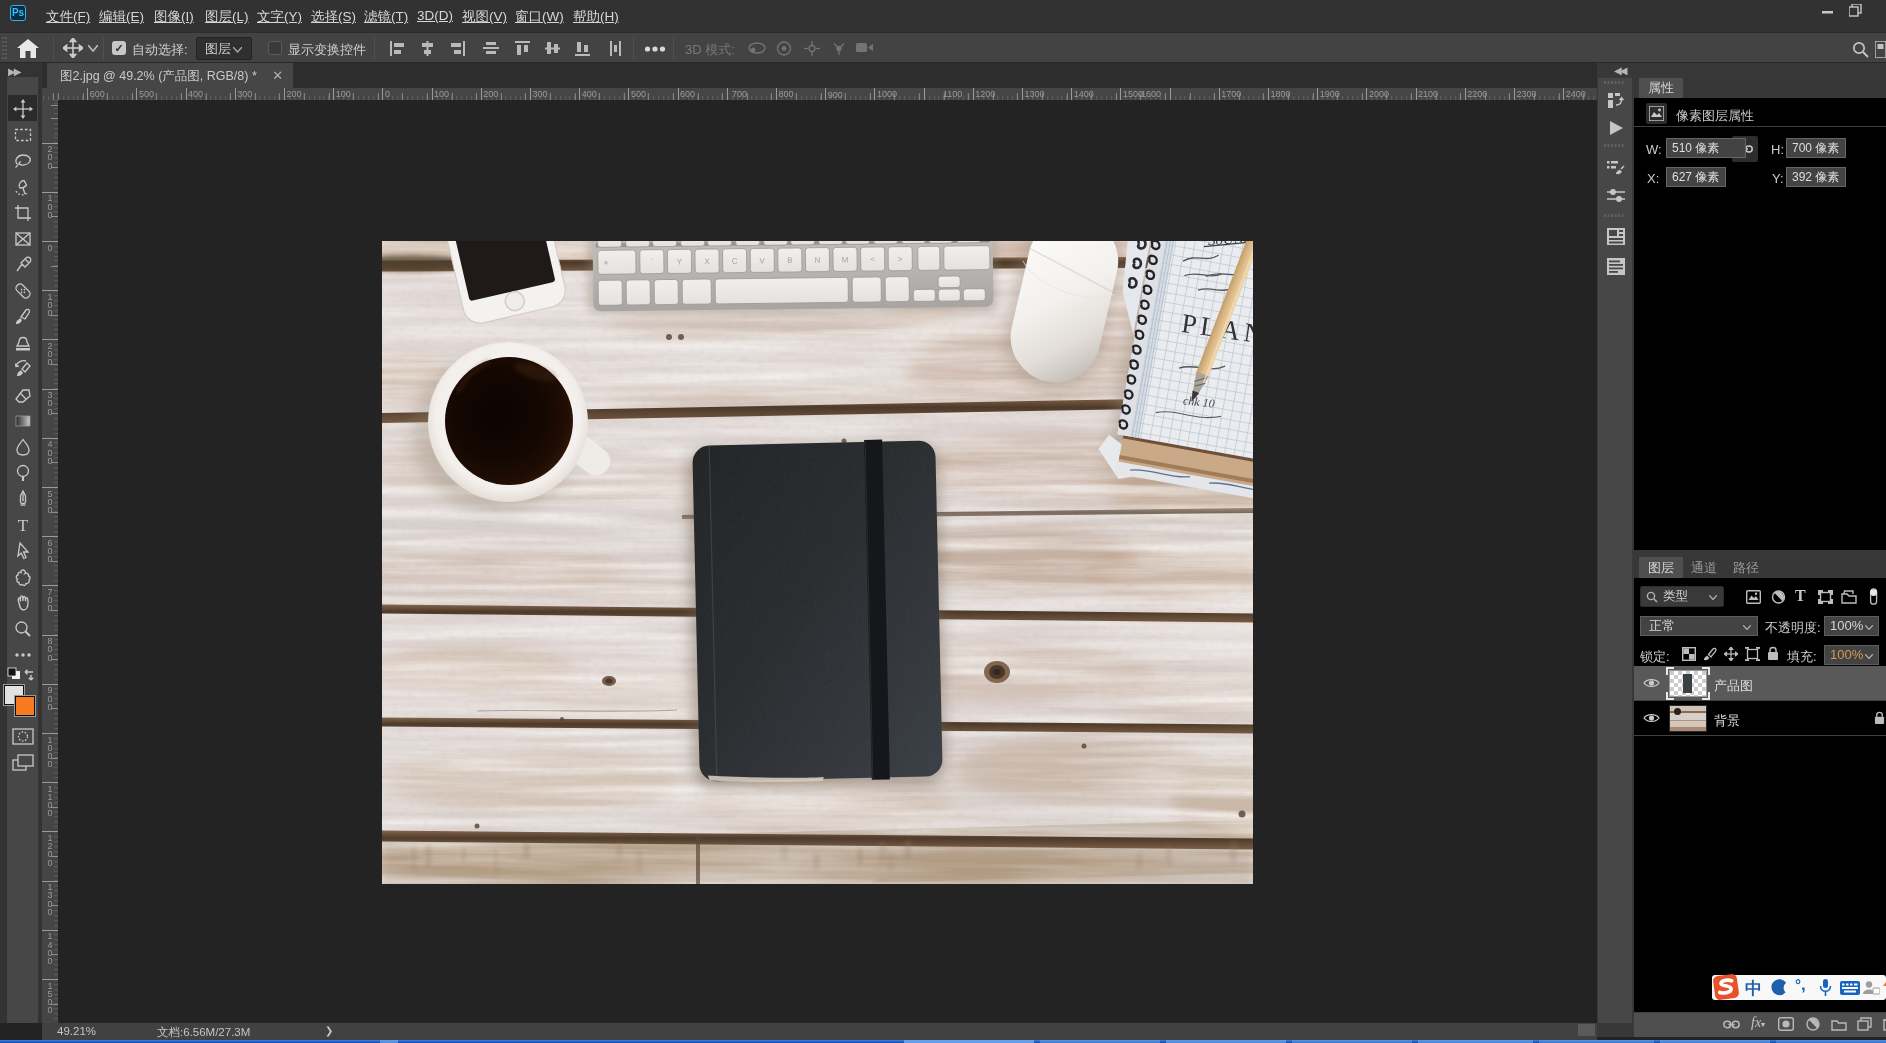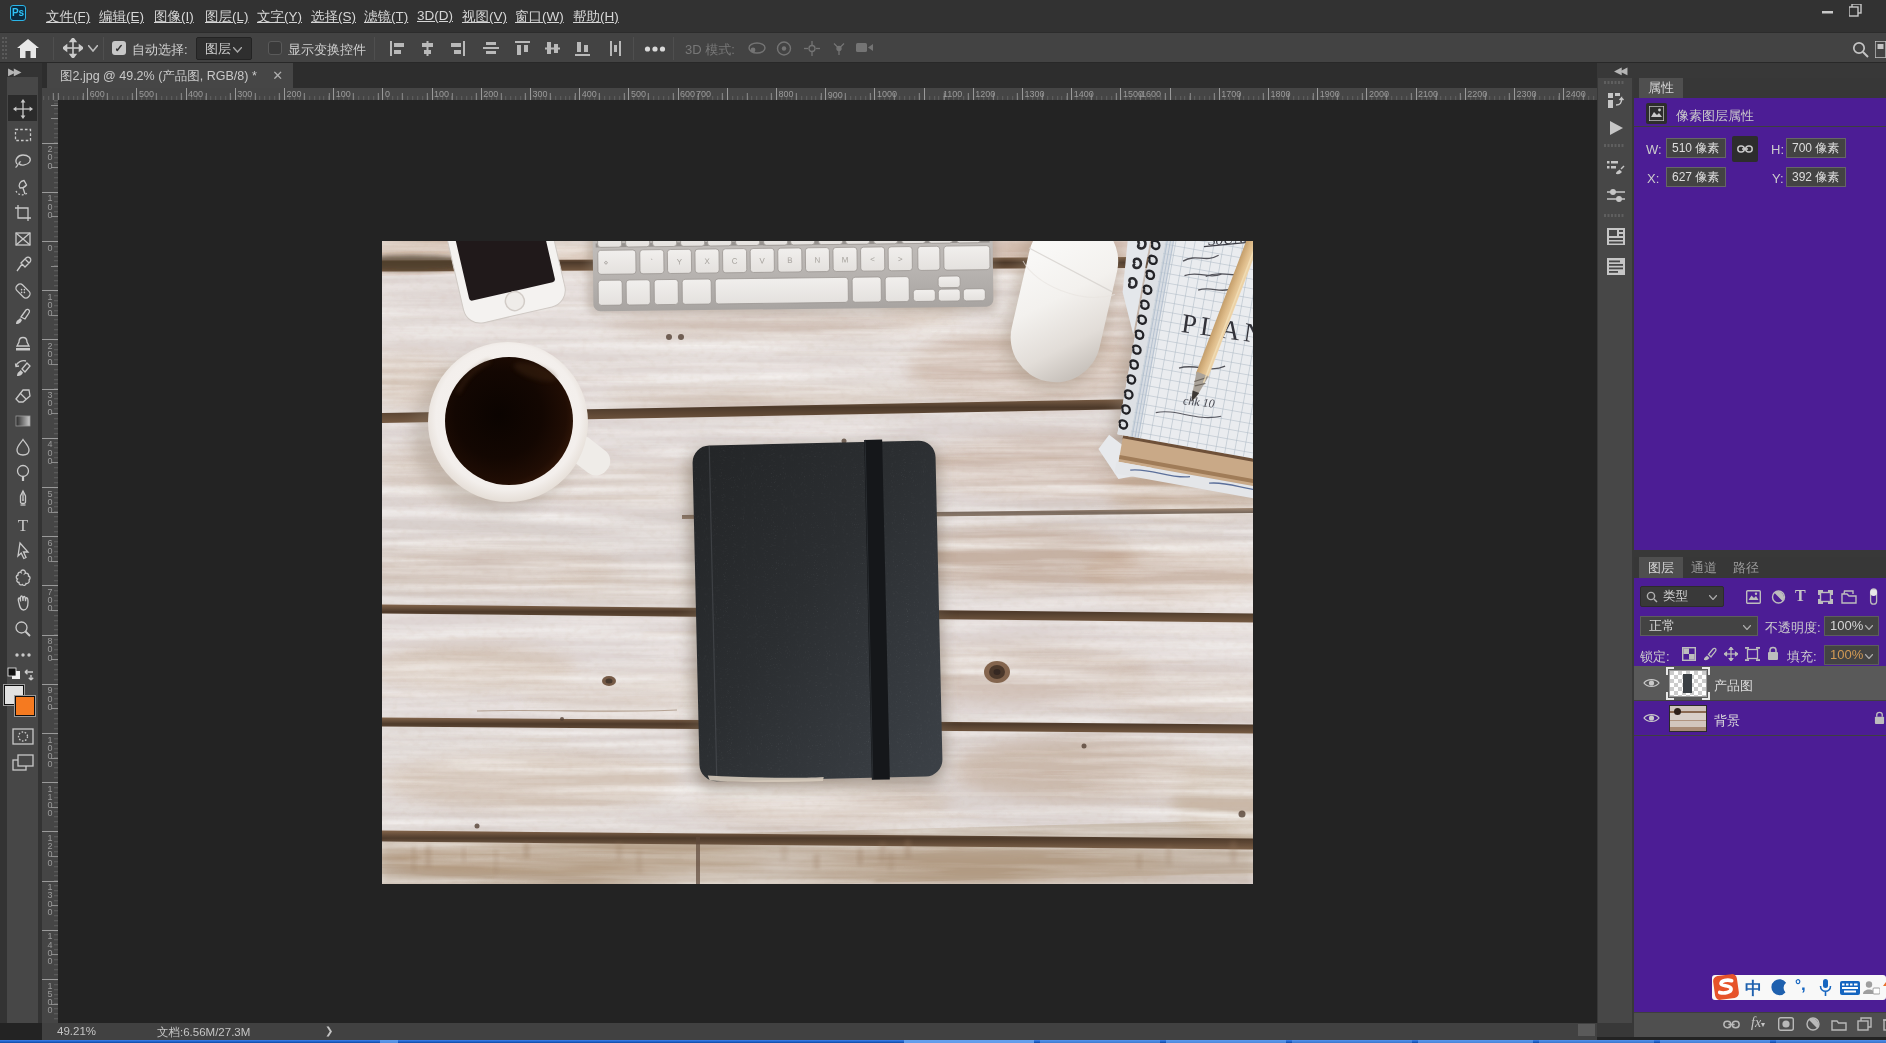--- a/index.html
+++ b/index.html
@@ -35,21 +35,21 @@
 .tool svg { margin-top:4px; }
 .toolsel { background:#2b2b2b; }
 
 #canvas { position:absolute; left:58px; top:100px; width:1539px; height:923px; background:#232323; z-index:10; }
 #photo { position:absolute; left:324px; top:141px; width:871px; height:643px; }
 
 #statusbar { position:absolute; left:42px; top:1023px; width:1555px; height:17px; background:#414141; color:#c5c5c5; font-size:11.5px; z-index:22; }
 
 #rightarea { position:absolute; left:1597px; top:63px; width:289px; height:974px; background:#383838; z-index:24; }
 #iconstrip { position:absolute; left:1598px; top:78px; width:34px; height:945px; background:#474747; z-index:25; }
-#panelmain { position:absolute; left:1634px; top:78px; width:252px; height:959px; background:#4c1d95; z-index:25; }
+#panelmain { position:absolute; left:1634px; top:78px; width:252px; height:959px; background:#000000; z-index:25; }
 .ptab { position:absolute; height:20px; background:#4f4f4f; color:#d6d6d6; font-size:13px; line-height:20px; padding:0 9px; z-index:27; }
 .ptabbar { position:absolute; width:252px; height:20px; background:#373737; z-index:26; }
 .field { position:absolute; height:20px; background:#434343; border:1px solid #666666; color:#dedede; font-size:12px; line-height:18px; z-index:27; white-space:nowrap; overflow:hidden; }
 .plabel { position:absolute; color:#cccccc; font-size:13px; z-index:27; }
 .licon { position:absolute; color:#c6c6c6; z-index:27; }
 
 #taskbar { position:absolute; left:0; top:1040px; width:1886px; height:3px; background:linear-gradient(180deg,#3e80e8 0%,#1b5fc8 60%,#124a9e 100%); z-index:40; }
 .tseg { position:absolute; top:1040px; height:3px; background:#6aa4ef; opacity:.75; z-index:41; }
 
 #sogou { position:absolute; left:1712px; top:975px; width:174px; height:25px; background:#f8f8f8; border-radius:3px; z-index:35; }
@@ -382,21 +382,21 @@
     <span class="rnum" style="left:441.3px;top:1px">200</span>
     <div style="position:absolute;left:488.0px;top:0;width:1px;height:12px;background:#9a9a9a"></div>
     <span class="rnum" style="left:490.5px;top:1px">300</span>
     <div style="position:absolute;left:537.2px;top:0;width:1px;height:12px;background:#9a9a9a"></div>
     <span class="rnum" style="left:539.7px;top:1px">400</span>
     <div style="position:absolute;left:586.4px;top:0;width:1px;height:12px;background:#9a9a9a"></div>
     <span class="rnum" style="left:588.9px;top:1px">500</span>
     <div style="position:absolute;left:635.6px;top:0;width:1px;height:12px;background:#9a9a9a"></div>
     <span class="rnum" style="left:638.1px;top:1px">600</span>
     <div style="position:absolute;left:684.8px;top:0;width:1px;height:12px;background:#9a9a9a"></div>
-    <span class="rnum" style="left:654px;top:1px">700</span>
+    <span class="rnum" style="left:690px;top:1px">700</span>
     <div style="position:absolute;left:734.0px;top:0;width:1px;height:12px;background:#9a9a9a"></div>
     <span class="rnum" style="left:736.5px;top:1px">800</span>
     <div style="position:absolute;left:783.2px;top:0;width:1px;height:12px;background:#9a9a9a"></div>
     <span class="rnum" style="left:785.7px;top:2px">900</span>
     <div style="position:absolute;left:832.4px;top:0;width:1px;height:12px;background:#9a9a9a"></div>
     <span class="rnum" style="left:834.9px;top:1px">1000</span>
     <div style="position:absolute;left:881.6px;top:0;width:1px;height:12px;background:#9a9a9a"></div>
     <span class="rnum" style="left:901px;top:1px">1100</span>
     <div style="position:absolute;left:930.8px;top:0;width:1px;height:12px;background:#9a9a9a"></div>
     <span class="rnum" style="left:933.3px;top:1px">1200</span>
@@ -1023,21 +1023,21 @@
       <div class="ptabbar" style="left:0;top:0"></div>
       <div class="ptab" style="left:5px;top:0">属性</div>
       <div style="position:absolute;left:12px;top:25px;width:21px;height:21px;background:#2d2d2d;border-radius:2px"><svg style="margin:3px" width="15" height="15" viewBox="0 0 15 15">
           <rect x="0" y="0" width="15" height="15" fill="none" stroke="#c9c9c9" stroke-width="1.4"></rect>
           <path d="M2 11 L5 6 L8 9 L10 7 L13 11 Z" fill="#c9c9c9"></path>
           <circle cx="10.5" cy="4" r="1.4" fill="#c9c9c9"></circle>
         </svg></div>
       <span class="plabel" style="left:42px;top:29px">像素图层属性</span>
       <div style="position:absolute;left:0;top:48px;width:252px;height:1px;background:#3e3e3e"></div>
       <span class="plabel" style="left:12px;top:64px">W:</span>
-      <div class="field" style="left:32px;top:60px;width:60px"><span style="margin-left:5px">510 像素</span></div>
+      <div class="field" style="left:32px;top:60px;width:80px"><span style="margin-left:5px">510 像素</span></div>
       <div style="position:absolute;left:98px;top:58px;width:26px;height:26px;background:#2d2d2d;border-radius:2px"><svg style="margin:8px 5px" width="16" height="10" viewBox="0 0 16 10">
           <g fill="none" stroke="#c9c9c9" stroke-width="1.5">
             <rect x="0.8" y="2" width="6.5" height="6" rx="3"></rect>
             <rect x="8.7" y="2" width="6.5" height="6" rx="3"></rect>
             <line x1="5" y1="5" x2="11" y2="5"></line>
           </g>
         </svg></div>
       <span class="plabel" style="left:137px;top:64px">H:</span>
       <div class="field" style="left:152px;top:60px;width:60px"><span style="margin-left:5px">700 像素</span></div>
       <span class="plabel" style="left:13px;top:93px">X:</span>

